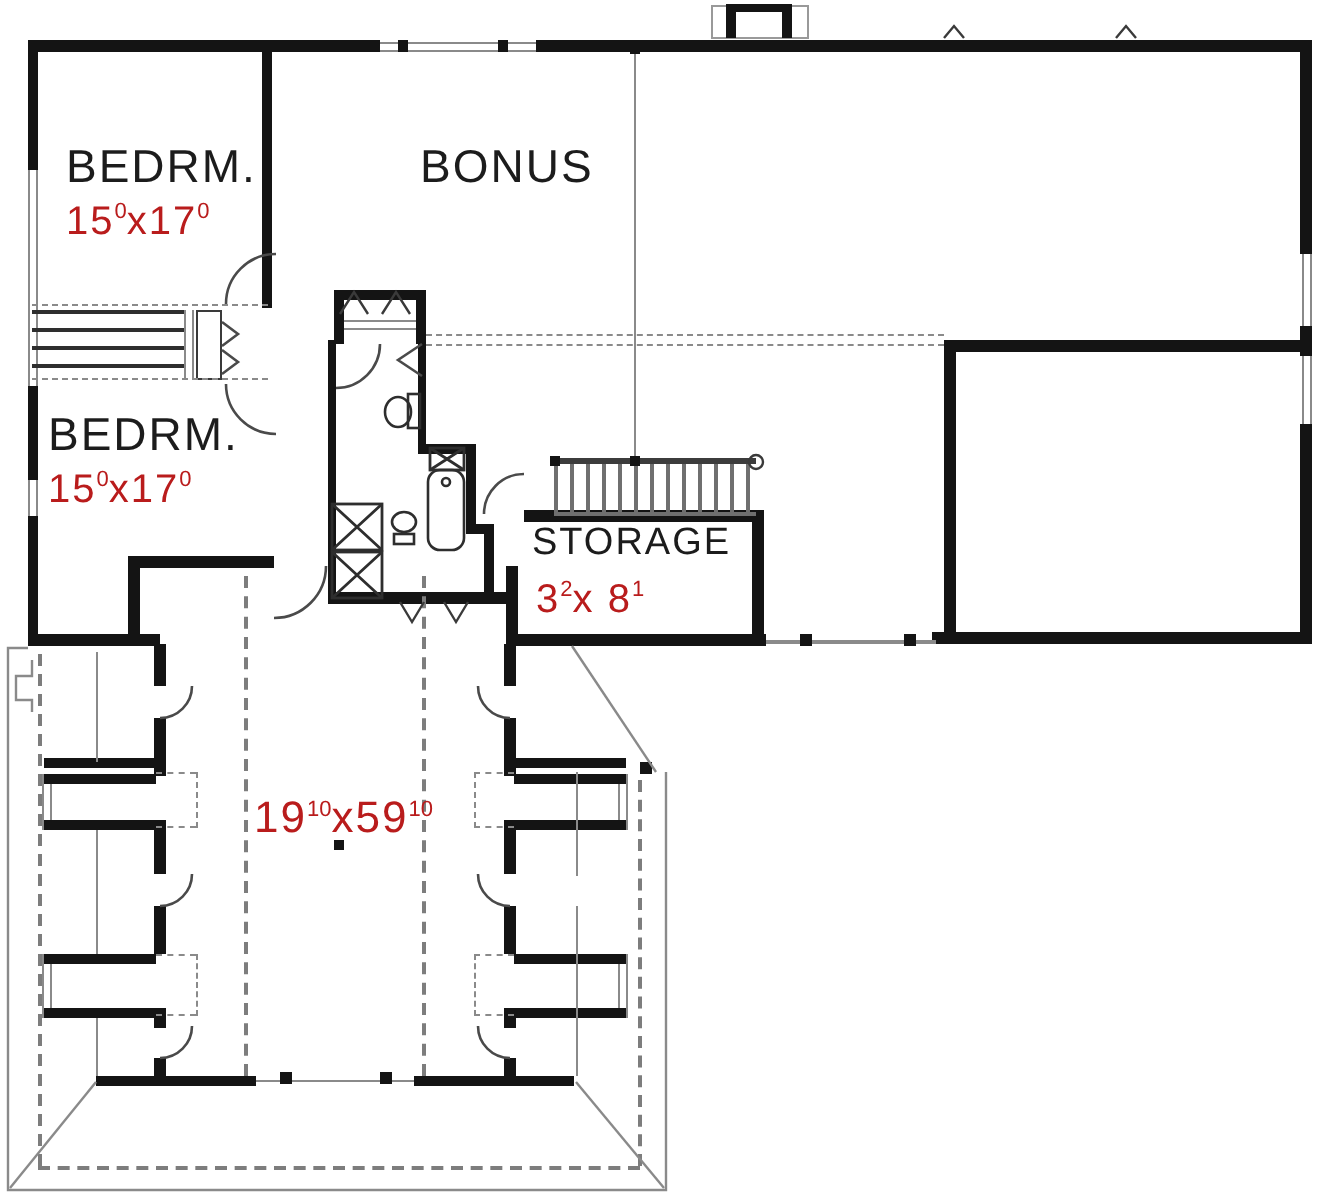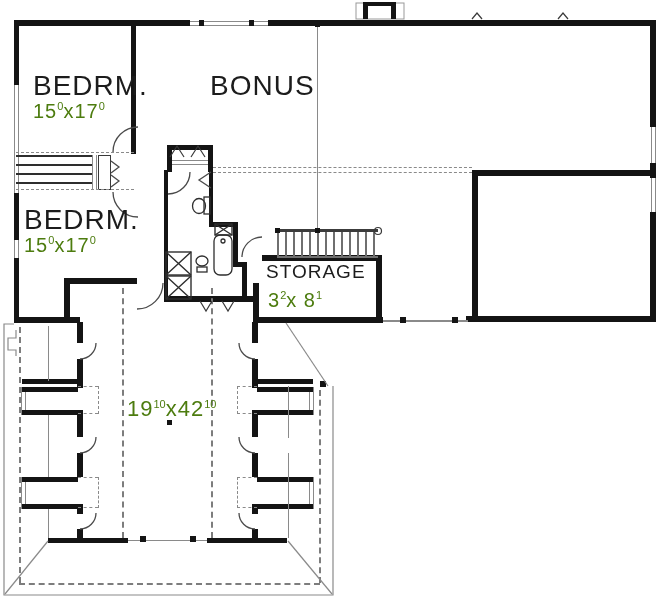--- a/index.html
+++ b/index.html
@@ -9,22 +9,22 @@
   .tline{position:absolute;background:#8a8a8a;}
   .post{position:absolute;background:#141414;}
   .dash-h{position:absolute;border-top:2px dashed #7d7d7d;height:0;}
   .dash-h.fine{border-top:1.5px dashed #8a8a8a;}
   .dash-v{position:absolute;border-left:2px dashed #7d7d7d;width:0;}
   .dash-v.fine{border-left:1.5px dashed #8a8a8a;}
   .shelves{position:absolute;background:repeating-linear-gradient(180deg,#2e2e2e 0 2px,transparent 2px 9px);}
   .railing{position:absolute;border-top:3px solid #3c3c3c;border-bottom:2px solid #6f6f6f;
            background:repeating-linear-gradient(90deg,#6f6f6f 0 2px,transparent 2px 8px);}
   .doorpanel{position:absolute;border:1.5px solid #3a3a3a;background:#fff;}
-  .room-label{position:absolute;font-size:28px;letter-spacing:1px;color:#1c1c1c;white-space:nowrap;}
-  .room-dims{position:absolute;font-size:20px;letter-spacing:1px;color:#4d7c0f;white-space:nowrap;}
+  .room-label{position:absolute;font-size:23px;letter-spacing:1px;color:#1c1c1c;white-space:nowrap;}
+  .room-dims{position:absolute;font-size:20px;letter-spacing:1px;color:#b91c1c;white-space:nowrap;}
   .room-dims sup{font-size:11px;vertical-align:8px;letter-spacing:0;}
   .lbl-bonus{font-size:28px;}
   .dims-bonus{font-size:22px;}
   .lbl-storage{font-size:19px;}
   svg.overlay{position:absolute;left:0;top:0;}
 </style>
 </head>
 <body>
 
 <div class="plan">
@@ -233,16 +233,16 @@
   <div class="room-dims" style="left:33px;top:100px;"><span>15</span><sup>0</sup><span>x</span><span>17</span><sup>0</sup></div>
 
   <div class="room-label" style="left:210px;top:70px;">BONUS</div>
 
   <div class="room-label" style="left:24px;top:204px;">BEDRM.</div>
   <div class="room-dims" style="left:24px;top:234px;"><span>15</span><sup>0</sup><span>x</span><span>17</span><sup>0</sup></div>
 
   <div class="room-label lbl-storage" style="left:266px;top:261px;">STORAGE</div>
   <div class="room-dims" style="left:268px;top:289px;"><span>3</span><sup>2</sup><span>x </span><span> 8</span><sup>1</sup></div>
 
-  <div class="room-dims dims-bonus" style="left:127px;top:396px;"><span>19</span><sup>10</sup><span>x</span><span>42</span><sup>10</sup></div>
+  <div class="room-dims dims-bonus" style="left:127px;top:396px;"><span>19</span><sup>10</sup><span>x</span><span>59</span><sup>10</sup></div>
   <div class="post" style="left:167px;top:420px;width:5px;height:5px;"></div>
 
 </div>
 
 </body></html>

